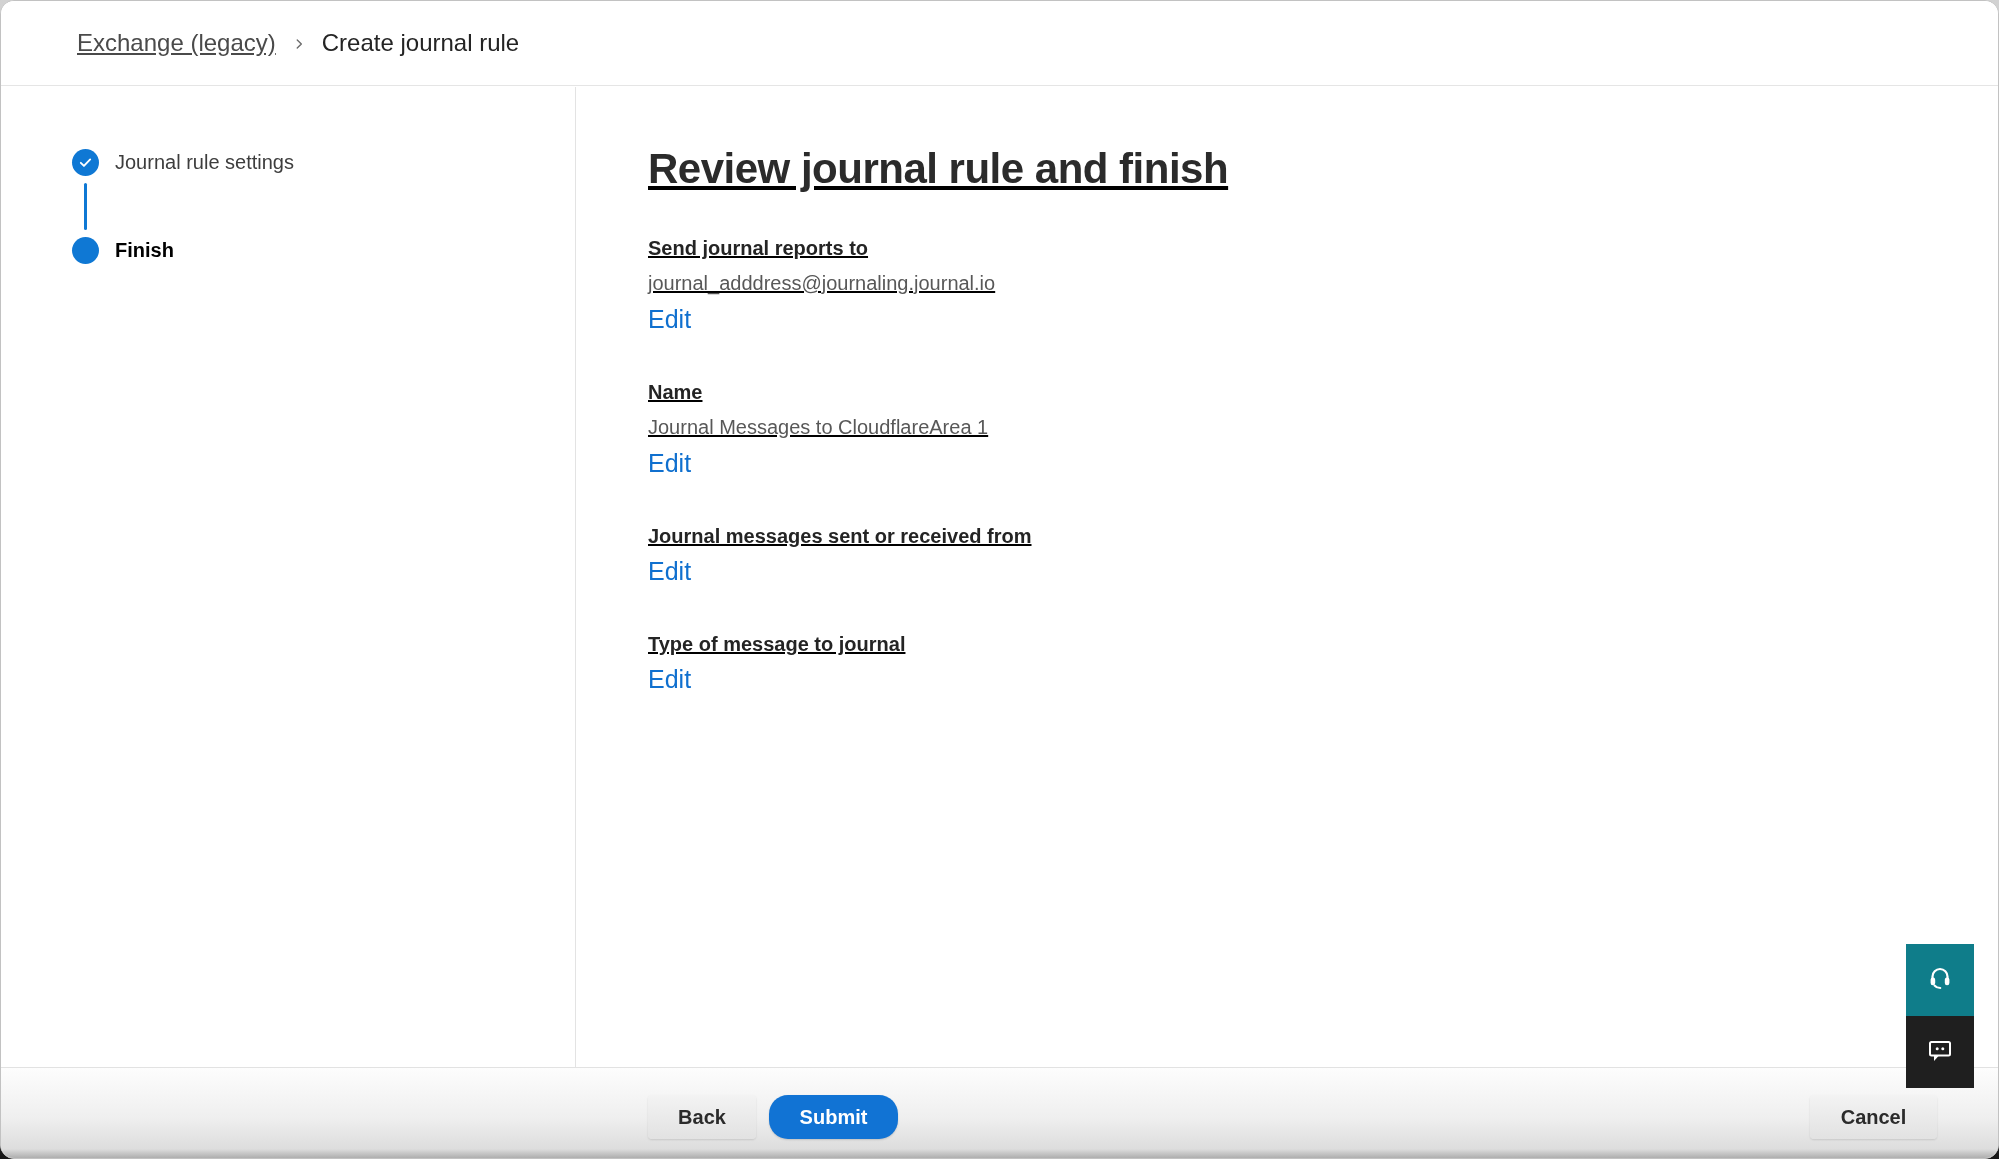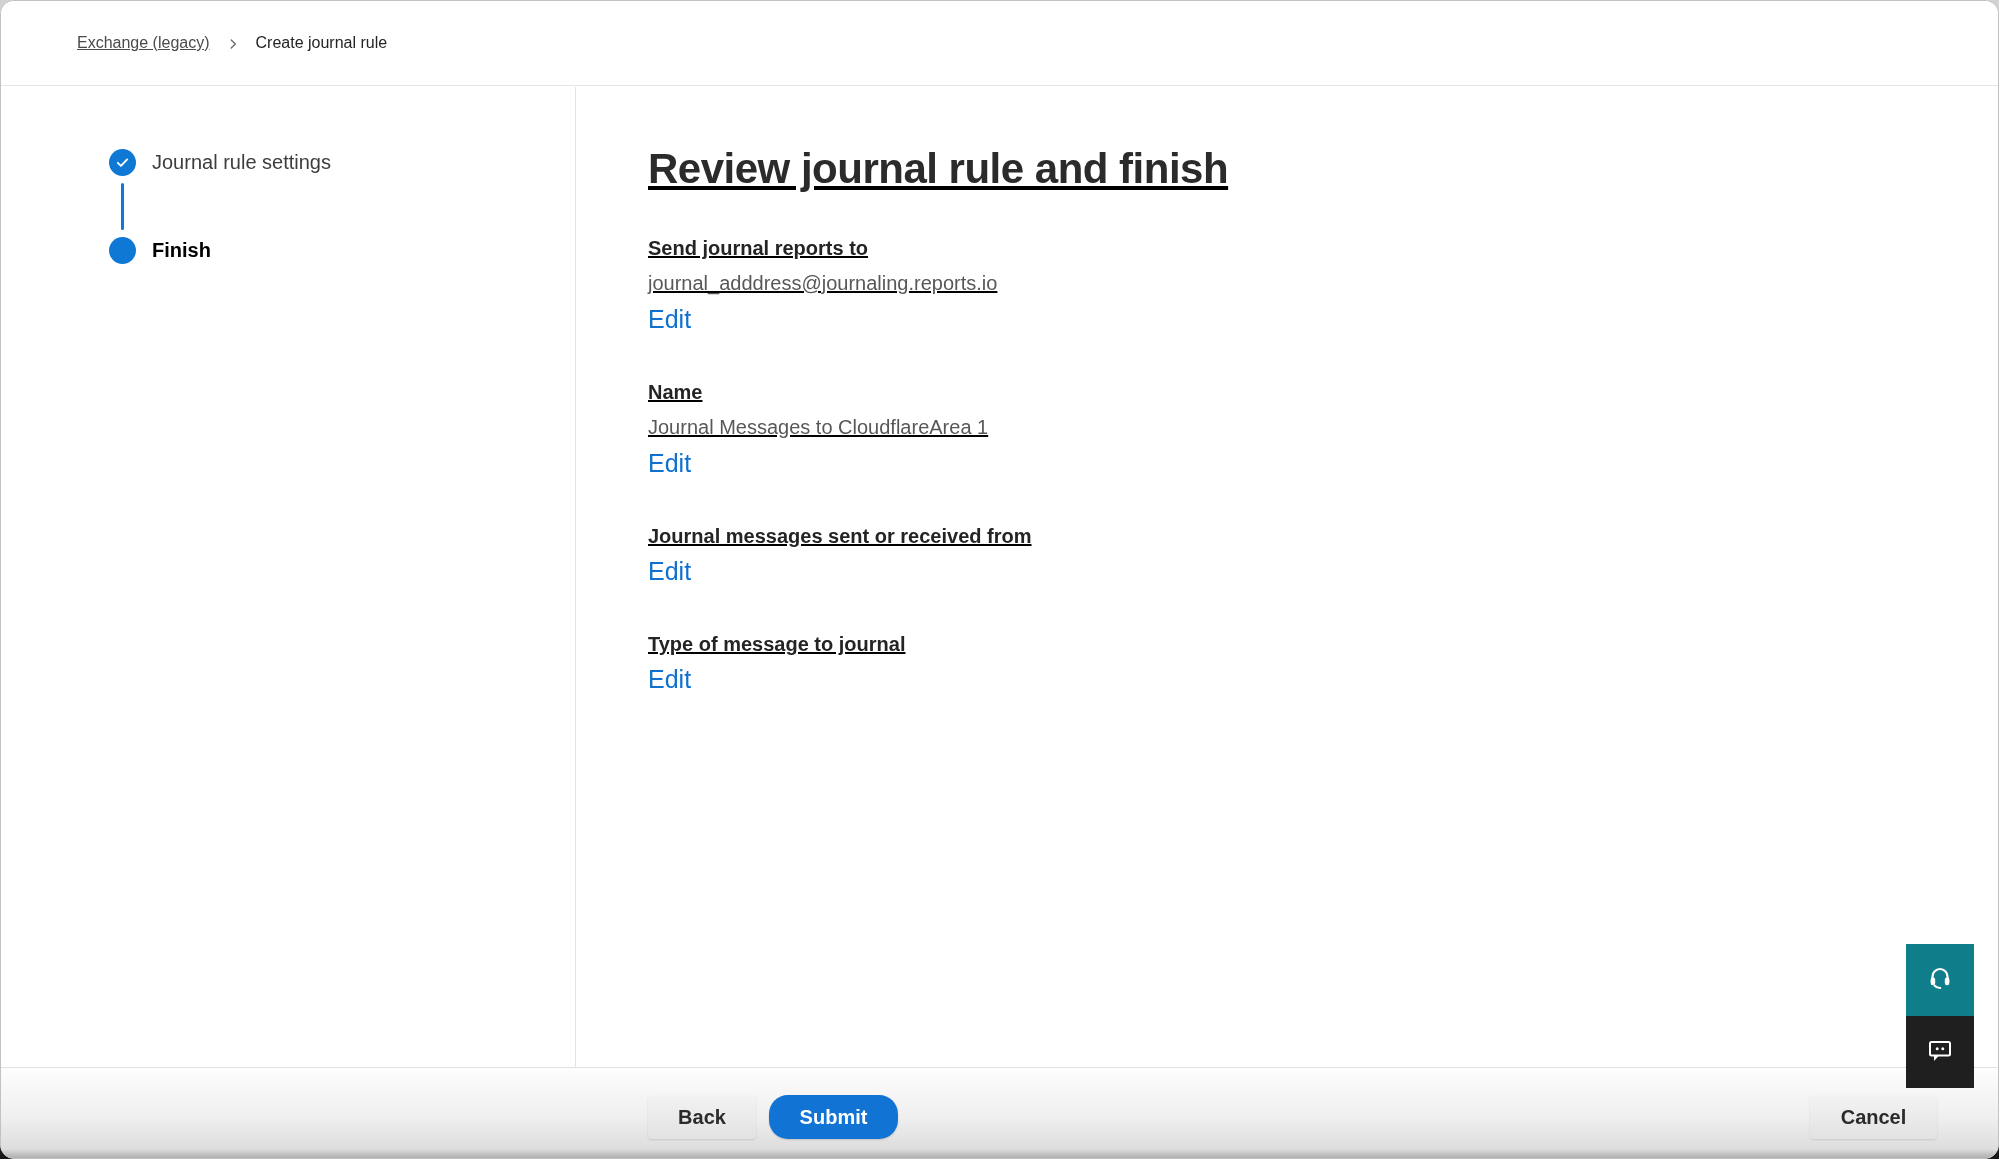--- a/index.html
+++ b/index.html
@@ -19,31 +19,31 @@
   }
 
   
   .header {
     position: absolute; top: 0; left: 0; right: 0; height: 85px;
     background: #fff;
     border-bottom: 1px solid #e5e5e5;
     display: flex; align-items: center;
     padding-left: 76px;
   }
-  .breadcrumb { display: flex; align-items: center; font-size: 16px; }
+  .breadcrumb { display: flex; align-items: center; font-size: 24px; }
   .crumb-link { color: #4a4a4a; text-decoration: underline; cursor: pointer; }
   .crumb-chevron { margin: 2px 16px 0 16px; display: inline-flex; }
   .crumb-current { color: #242424; }
 
   
   .content { position: absolute; top: 86px; bottom: 91px; left: 0; right: 0; display: flex; }
   .wizard-panel {
     width: 575px; flex: 0 0 575px;
     border-right: 1px solid #e3e3e3;
-    padding: 62px 0 0 108px;
+    padding: 62px 0 0 71px;
   }
   .step { display: flex; align-items: center; gap: 16px; height: 27px; }
   .step-circle {
     width: 27px; height: 27px; border-radius: 50%;
     background: #0f78d4; flex: 0 0 27px;
     display: flex; align-items: center; justify-content: center;
   }
   .step-label { font-size: 20px; color: #3d3d3d; }
   .step-label.current { font-weight: 700; color: #000000; }
   .connector { width: 3px; height: 47px; background: #0f78d4; border-radius: 2px; margin: 7px 0 7px 12px; }
@@ -123,21 +123,21 @@
         <span class="step-circle"></span>
         <span class="step-label current">Finish</span>
       </div>
     </div>
 
     <div class="main">
       <div class="page-title">Review journal rule and finish</div>
 
       <div class="section">
         <div class="label">Send journal reports to</div>
-        <div class="value">journal_adddress@journaling.reports.io</div>
+        <div class="value">journal_adddress@journaling.journal.io</div>
         <span class="edit-link">Edit</span>
       </div>
 
       <div class="section">
         <div class="label">Name</div>
         <div class="value">Journal Messages to CloudflareArea 1</div>
         <span class="edit-link">Edit</span>
       </div>
 
       <div class="section">

